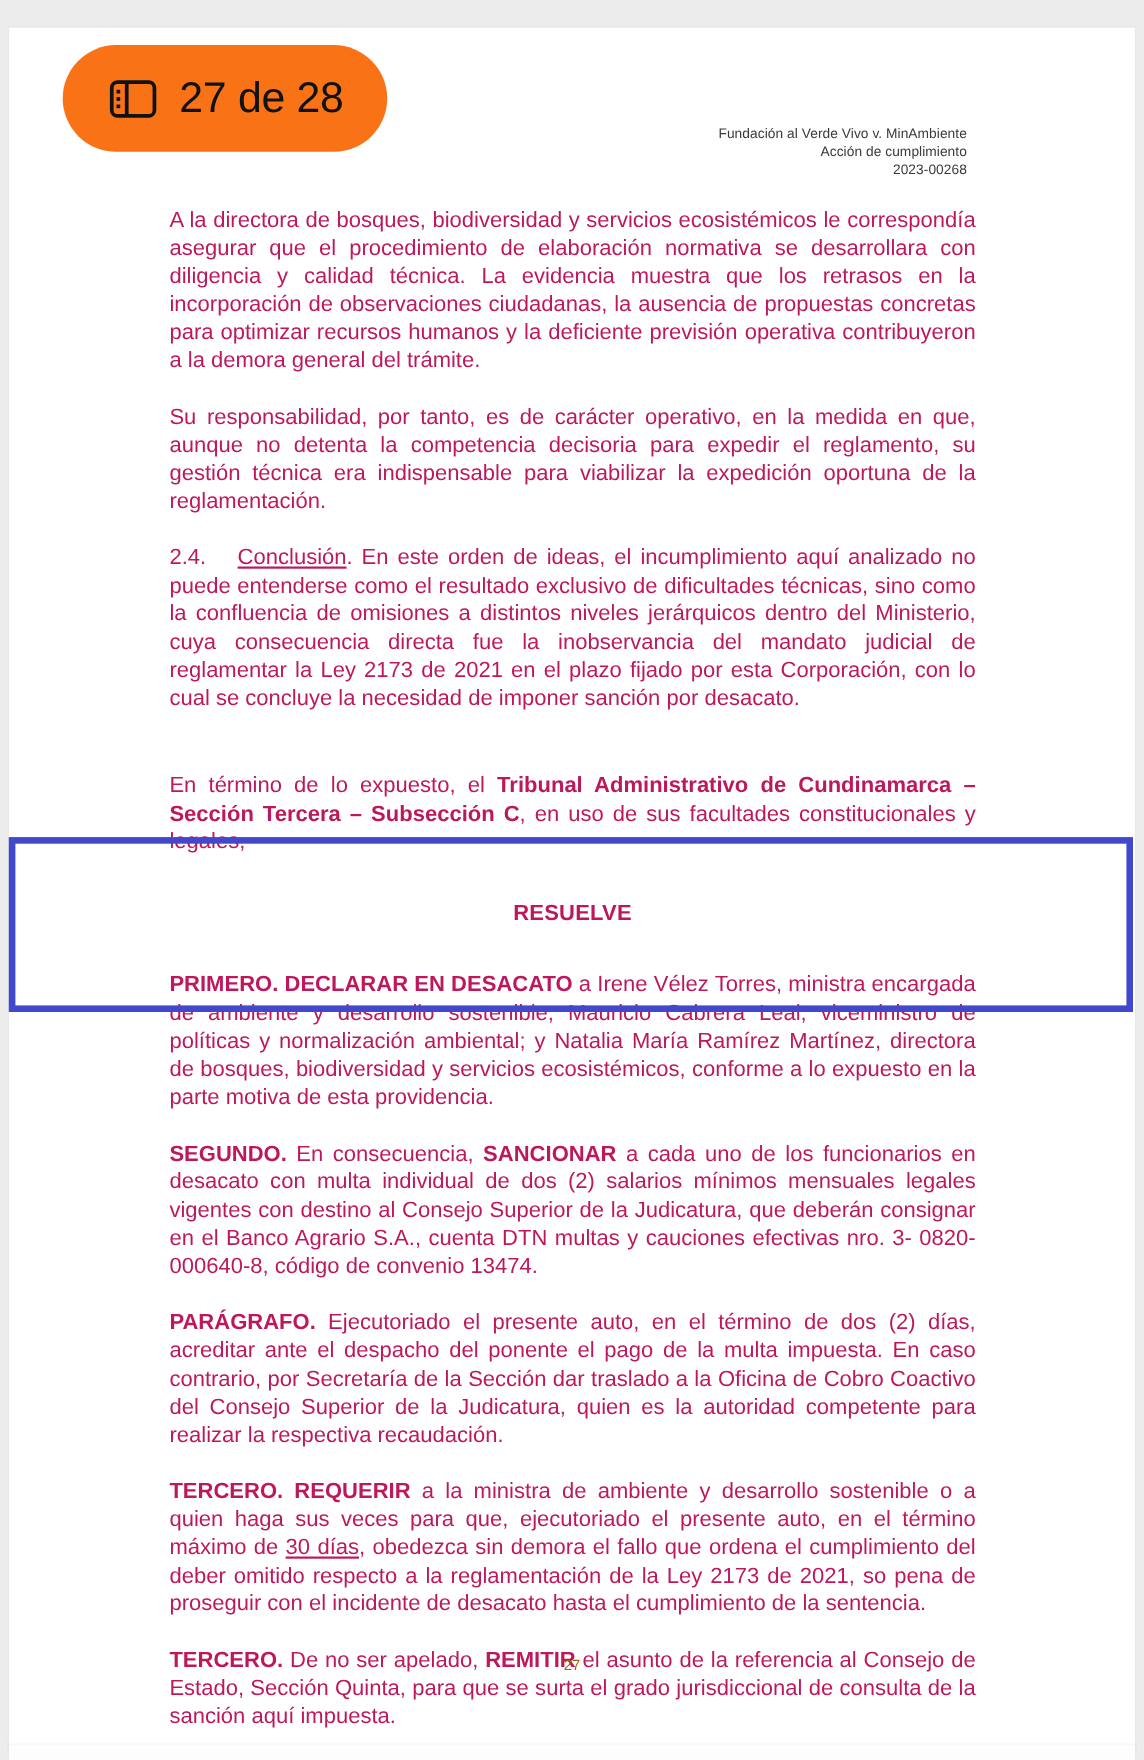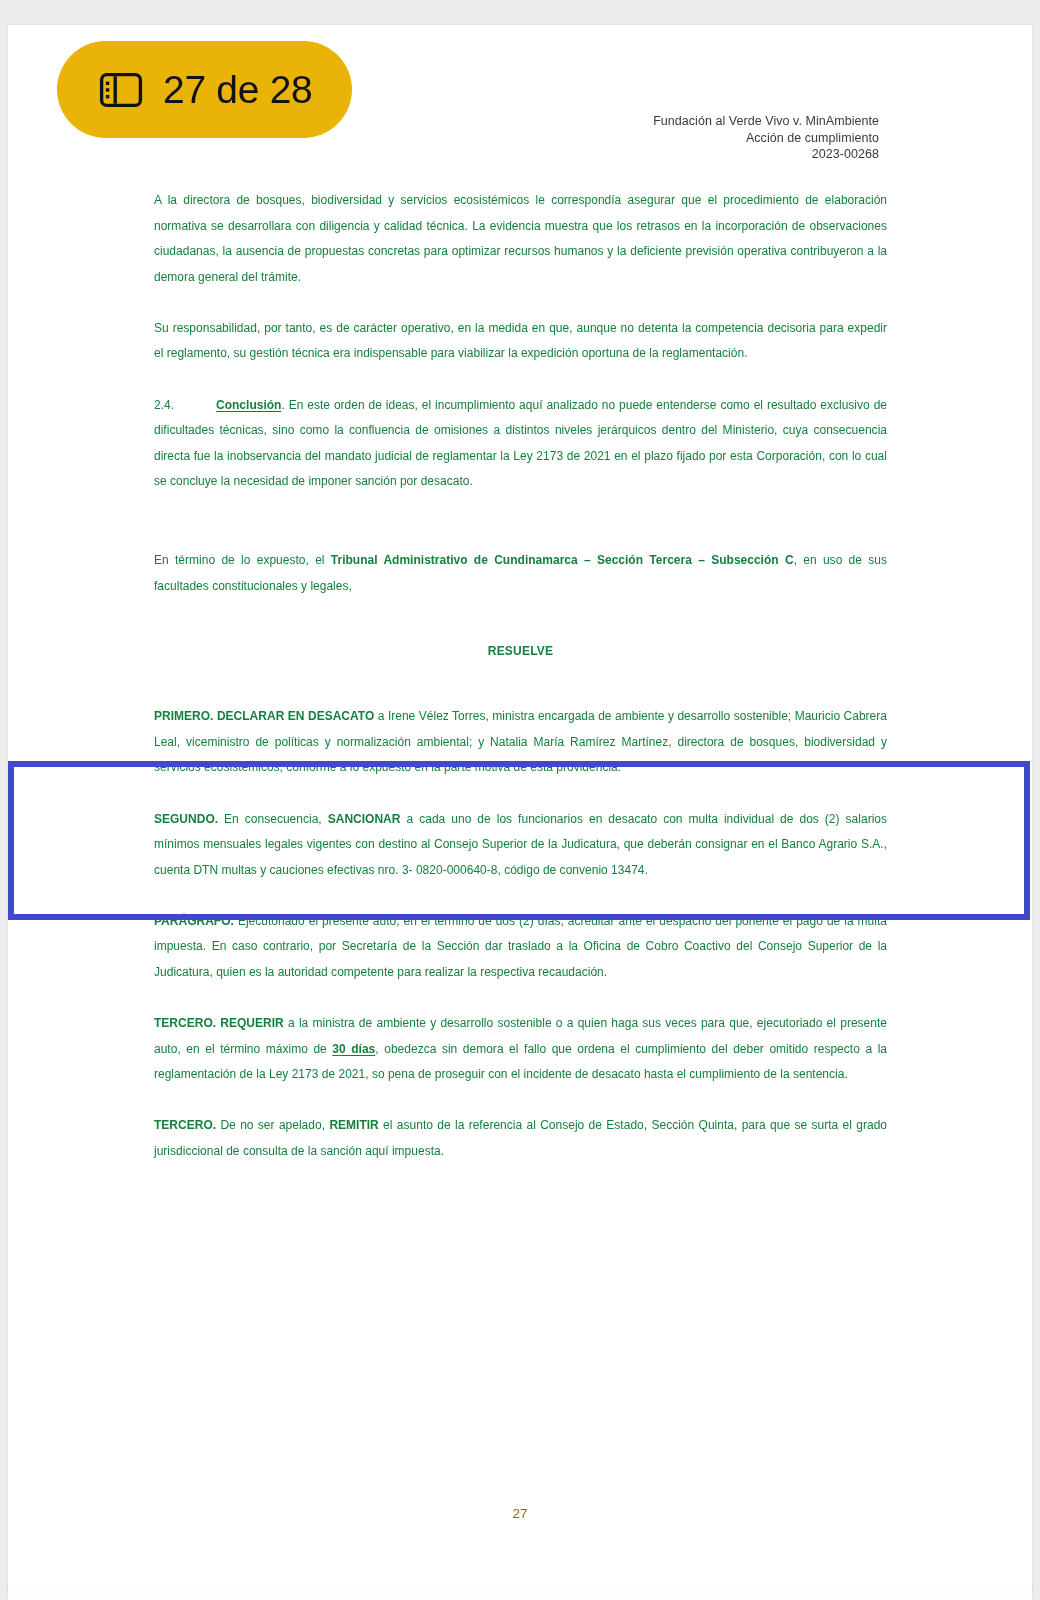--- a/index.html
+++ b/index.html
@@ -53,21 +53,21 @@
     position: absolute;
     left: 57px;
     top: 41px;
     height: 97px;
     min-width: 280px;
     box-sizing: border-box;
     padding: 0 40px 0 42px;
     display: flex;
     align-items: center;
     gap: 20px;
-    background: #eab308;
+    background: #f97316;
     border-radius: 49px;
     z-index: 50;
     cursor: default;
   }
   #page-pill .pill-icon {
     width: 44px;
     height: 36px;
     flex: 0 0 auto;
     display: block;
   }
@@ -95,34 +95,34 @@
   }
   .doc-header div { white-space: nowrap; }
 
   
   #doc-body {
     position: absolute;
     left: 146px;
     top: 163px;
     width: 733px;
     font-family: "Liberation Sans", sans-serif;
-    font-size: 12px;
+    font-size: 20px;
     line-height: 25.6px;
-    color: #15803d;
+    color: #be185d;
     text-align: justify;
     text-justify: inter-word;
     letter-spacing: 0.01px;
   }
   #doc-body p {
     margin: 0 0 25.5px 0;
   }
   #doc-body p.tight { margin-bottom: 0; }
 
   b, strong { font-weight: 700; }
-  u { text-decoration: underline; text-underline-offset: 2px; font-weight: bold; }
+  u { text-decoration: underline; text-underline-offset: 2px; }
 
   .heading-center {
     text-align: center;
     font-weight: 700;
     letter-spacing: 0.2px;
   }
   .heading-center .num { margin-right: 34px; }
 
   .sec-num {
     display: inline-block;

